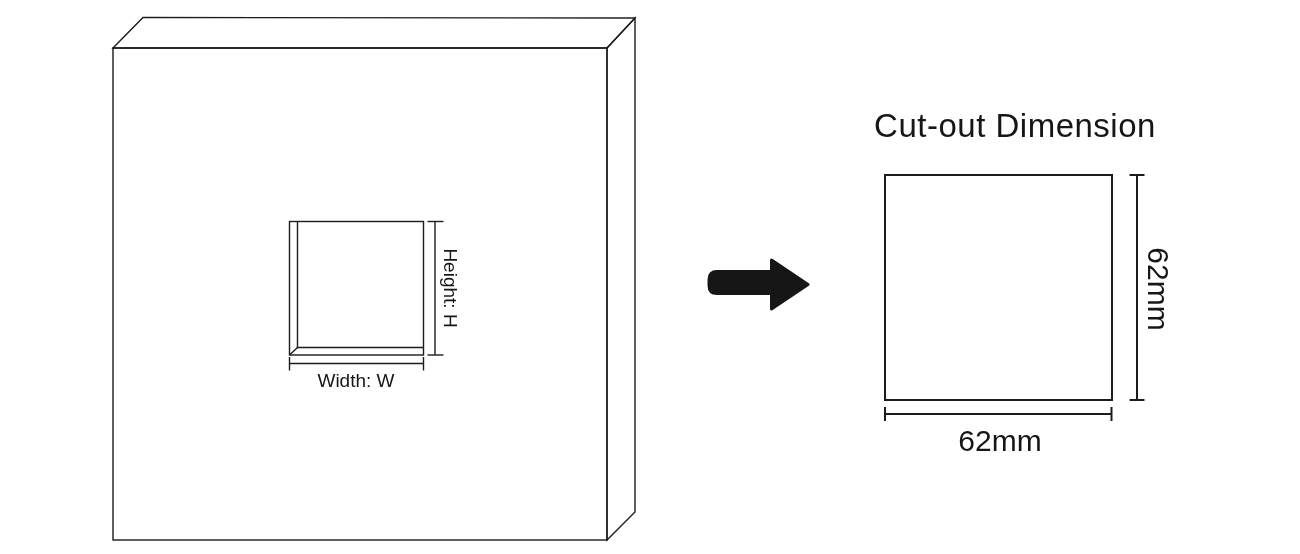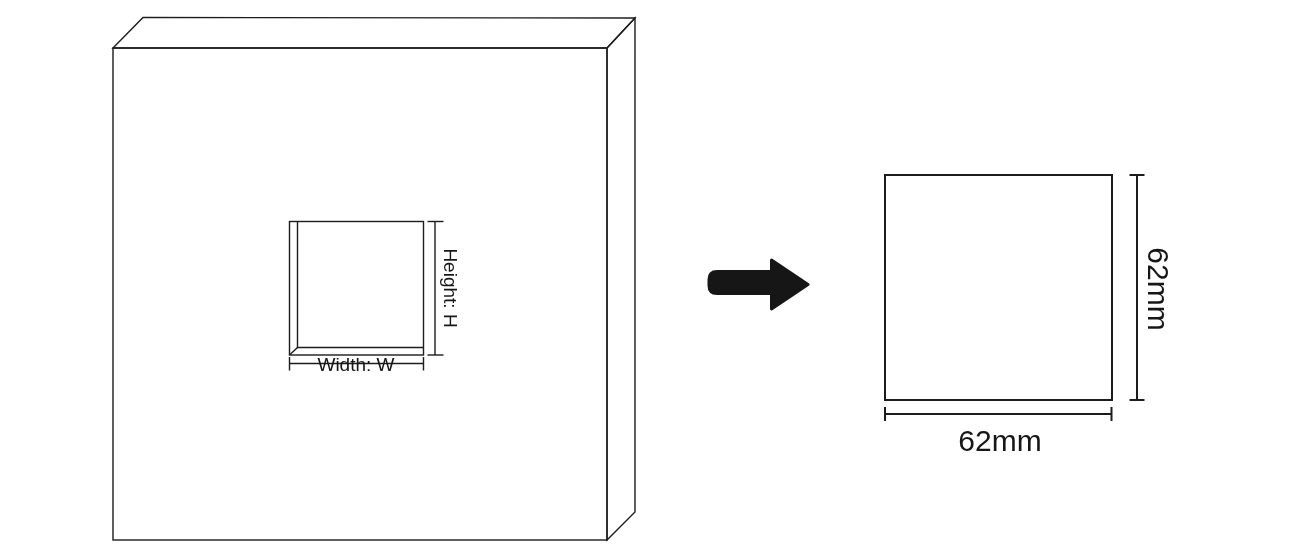--- a/index.html
+++ b/index.html
@@ -92,20 +92,21 @@
 
     <g stroke="#1c1c1c" stroke-width="2">
       <line x1="885" y1="414" x2="1111.5" y2="414"></line>
       <line x1="885" y1="407" x2="885" y2="421"></line>
       <line x1="1111.5" y1="407" x2="1111.5" y2="421"></line>
     </g>
   </svg>
 
   <div class="label rotated dim-small" style="left:450px; top:288px;">Height: H</div>
 
-  <div class="label centered dim-small" style="left:356px; top:364px;">Width: W</div>
+  <div class="label centered dim-small" style="left:356px; top:380px;">Width: W</div>
 
+  <div class="label centered figure-title" style="left:1015px; top:125px;">Cut-out Dimension</div>
 
   <div class="label rotated dim-large" style="left:1158px; top:289px;">62mm</div>
 
   <div class="label centered dim-large" style="left:1000px; top:441px;">62mm</div>
 
 </div>
 
 </body></html>

